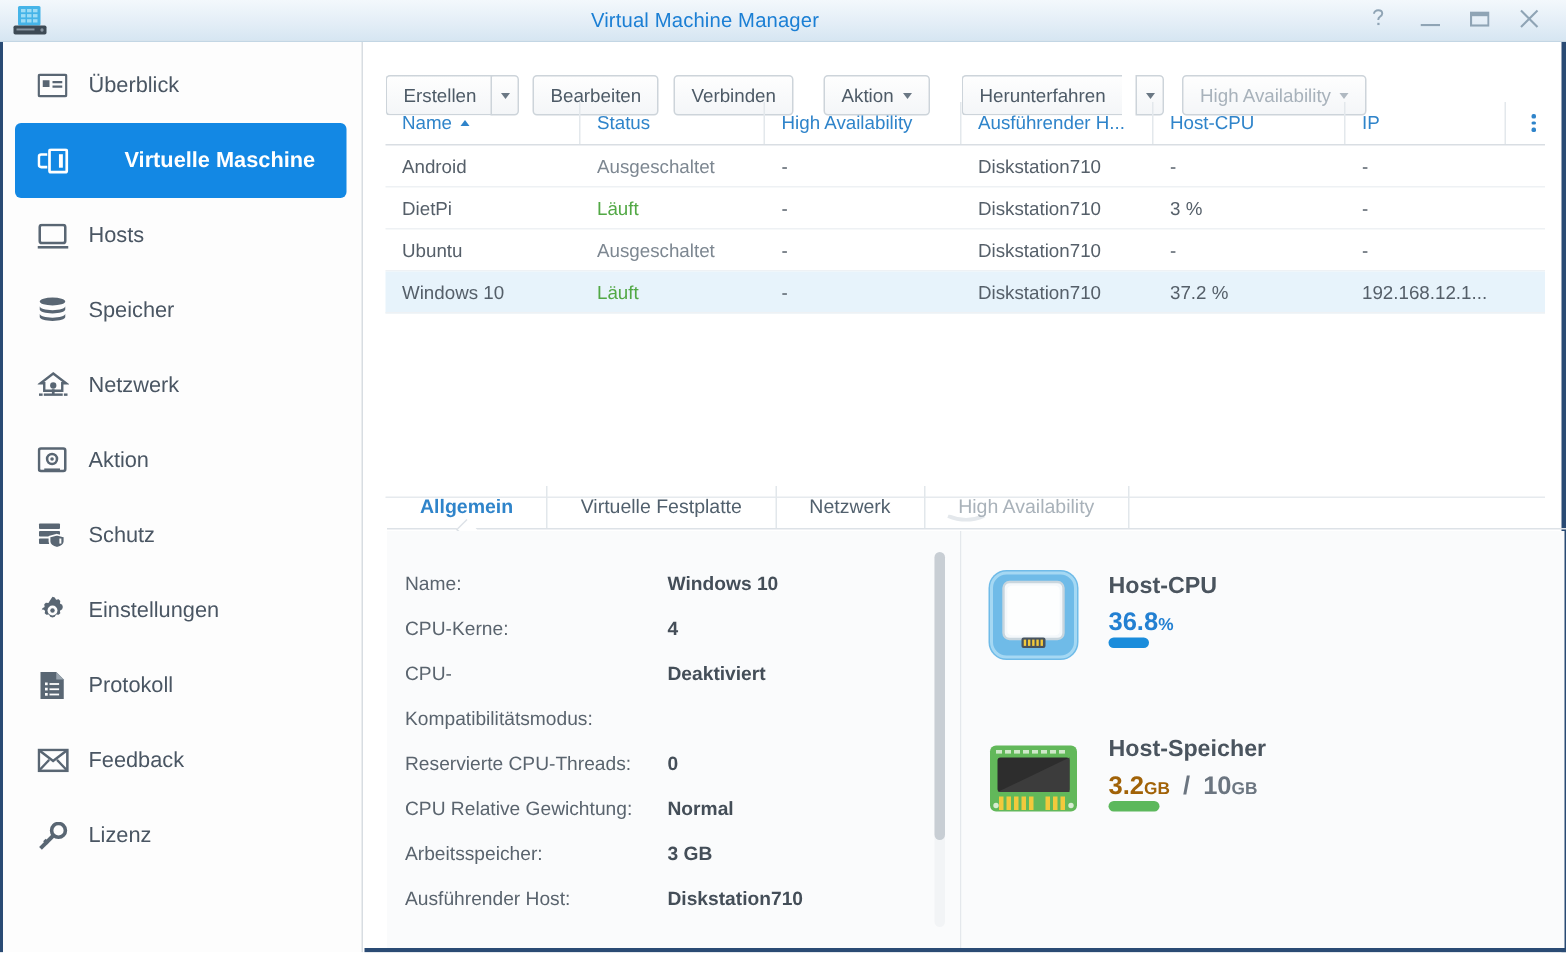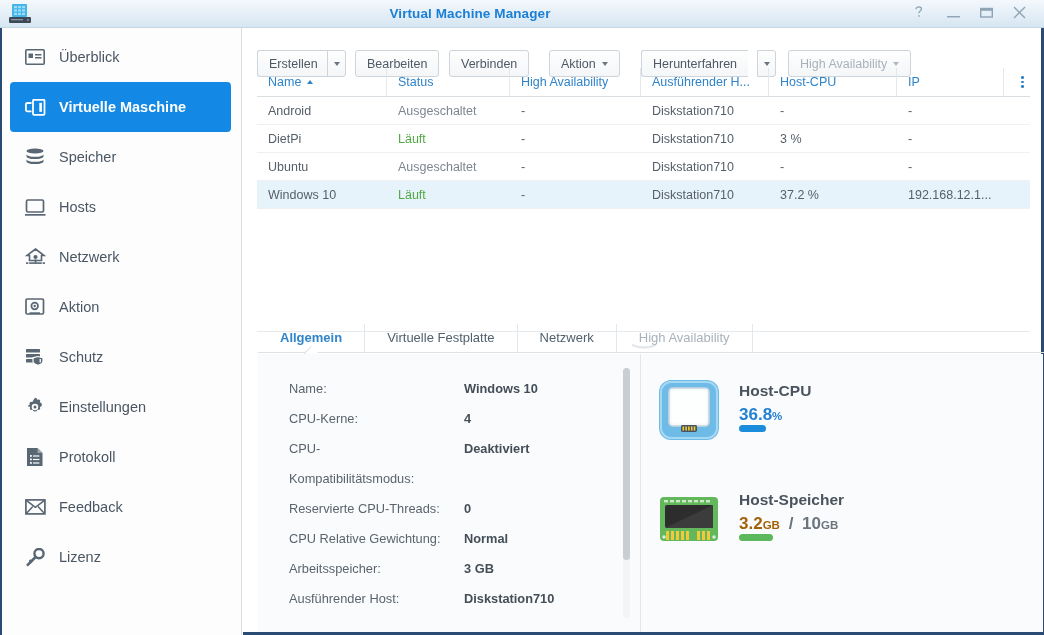--- a/index.html
+++ b/index.html
@@ -21,21 +21,21 @@
     position: absolute; left: 0; top: 0; width: 1044px; height: 28px;
     background: linear-gradient(to bottom, #f3f8fc 0%, #e4eef7 55%, #d6e6f2 100%);
     border-bottom: 1px solid #c3d6e4;
   }
   #app-logo {
     position: absolute; left: 8px; top: 3px; width: 24px; height: 22px;
   }
   #window-title {
     position: absolute; left: 0; top: 0; width: 940px; height: 28px;
     line-height: 28px; text-align: center;
-    font-size: 13.5px; font-weight: bold; color: #1b7fd4;
+    font-size: 13.5px; font-weight: normal; color: #1b7fd4;
     letter-spacing: .1px;
   }
   .win-btn {
     position: absolute; top: 0; height: 28px; width: 26px;
     line-height: 28px; text-align: center;
     color: #7f96a8; font-size: 13px;
   }
   #btn-help { right: 112px; }
   #btn-min  { right: 78px; }
   #btn-max  { right: 45px; }
@@ -51,21 +51,21 @@
     position: absolute; left: 0; top: 0; width: 2px; height: 607px;
     background: #2a4b74;
   }
   .side-item {
     position: relative; height: 50px; margin: 0 10px;
     display: flex; align-items: center;
     border-radius: 4px;
     padding-left: 14px;
     font-size: 14.5px; color: #4a5663;
   }
-  .side-item.active { background: #1388e4; color: #fff; font-weight: bold; }
+  .side-item.active { background: #1388e4; color: #fff; font-weight: bold; gap: 24px; }
   .side-ico {
     width: 22px; height: 22px; margin-right: 13px;
     display: inline-flex; align-items: center; justify-content: center;
     flex: 0 0 22px;
   }
   .side-label { white-space: nowrap; }
 
   
   #content {
     position: absolute; left: 243px; top: 28px; width: 801px; height: 607px;
@@ -202,21 +202,21 @@
   }
   #detail-left {
     position: relative; width: 383px; height: 278px;
     background: #fafbfc;
     border-right: 1px solid #e4e8ec;
     padding: 20px 0 0 12px;
   }
   .prop-row {
     display: flex; font-size: 12.8px; line-height: 30px; color: #5a646e;
   }
-  .prop-key { width: 175px; flex: 0 0 175px; white-space: nowrap; margin-left: 19px; }
+  .prop-key { width: 175px; flex: 0 0 175px; white-space: nowrap; }
   .prop-val { font-weight: bold; color: #444e58; white-space: nowrap; }
   .prop-key.wrapline { line-height: 30px; }
   #detail-scroll {
     position: absolute; right: 10px; top: 14px; width: 7px; height: 192px;
     background: #c8ced4; border-radius: 4px;
   }
   #detail-scroll-track {
     position: absolute; right: 10px; top: 14px; width: 7px; height: 250px;
     background: #f2f4f6; border-radius: 4px;
   }
@@ -314,37 +314,37 @@
             <rect x="8" y="0.8" width="11.5" height="15" rx="1" stroke="#fff" stroke-width="1.8" fill="none"></rect>
             <rect x="14.3" y="3.8" width="2.6" height="9" fill="#fff"></rect>
             <path d="M6.5 4 H2.5 a1.6 1.6 0 0 0-1.6 1.6 v5.2 a1.6 1.6 0 0 0 1.6 1.6 H6.5" stroke="#fff" stroke-width="1.8" fill="none"></path>
           </svg>
       </span>
       <span class="side-label">Virtuelle Maschine</span>
     </div>
 
     <div class="side-item">
       <span class="side-ico">
+        <svg width="21" height="17" viewBox="0 0 21 17">
+            <rect x="1.5" y="1" width="17" height="12" rx="1.4" stroke="#596673" stroke-width="1.7" fill="none"></rect>
+            <rect x="0" y="15" width="20.5" height="1.7" fill="#596673"></rect>
+          </svg>
+      </span>
+      <span class="side-label">Hosts</span>
+    </div>
+
+    <div class="side-item">
+      <span class="side-ico">
         <svg width="20" height="18" viewBox="0 0 20 18">
           <ellipse cx="10" cy="3" rx="8.5" ry="2.6" fill="#596673"></ellipse>
           <path d="M1.5 6.2 c0 1.45 3.8 2.6 8.5 2.6 s8.5-1.15 8.5-2.6 v2.2 c0 1.45-3.8 2.6-8.5 2.6 s-8.5-1.15-8.5-2.6z" fill="#596673"></path>
           <path d="M1.5 11.2 c0 1.45 3.8 2.6 8.5 2.6 s8.5-1.15 8.5-2.6 v2.2 c0 1.45-3.8 2.6-8.5 2.6 s-8.5-1.15-8.5-2.6z" fill="#596673"></path>
         </svg>
       </span>
       <span class="side-label">Speicher</span>
-    </div>
-
-    <div class="side-item">
-      <span class="side-ico">
-        <svg width="21" height="17" viewBox="0 0 21 17">
-            <rect x="1.5" y="1" width="17" height="12" rx="1.4" stroke="#596673" stroke-width="1.7" fill="none"></rect>
-            <rect x="0" y="15" width="20.5" height="1.7" fill="#596673"></rect>
-          </svg>
-      </span>
-      <span class="side-label">Hosts</span>
     </div>
 
     <div class="side-item">
       <span class="side-ico">
         <svg width="21" height="18" viewBox="0 0 21 18">
           <path d="M10.5 1 L19 7.5 H16.5 V12.5 H4.5 V7.5 H2 Z" stroke="#596673" stroke-width="1.6" fill="none"></path>
           <circle cx="10.5" cy="9" r="2.1" fill="#596673"></circle>
           <rect x="9.6" y="11.5" width="1.8" height="3.2" fill="#596673"></rect>
           <rect x="4.2" y="14.3" width="12.6" height="1.6" fill="#596673"></rect>
           <rect x="1" y="14.3" width="2.4" height="1.6" fill="#596673"></rect>

